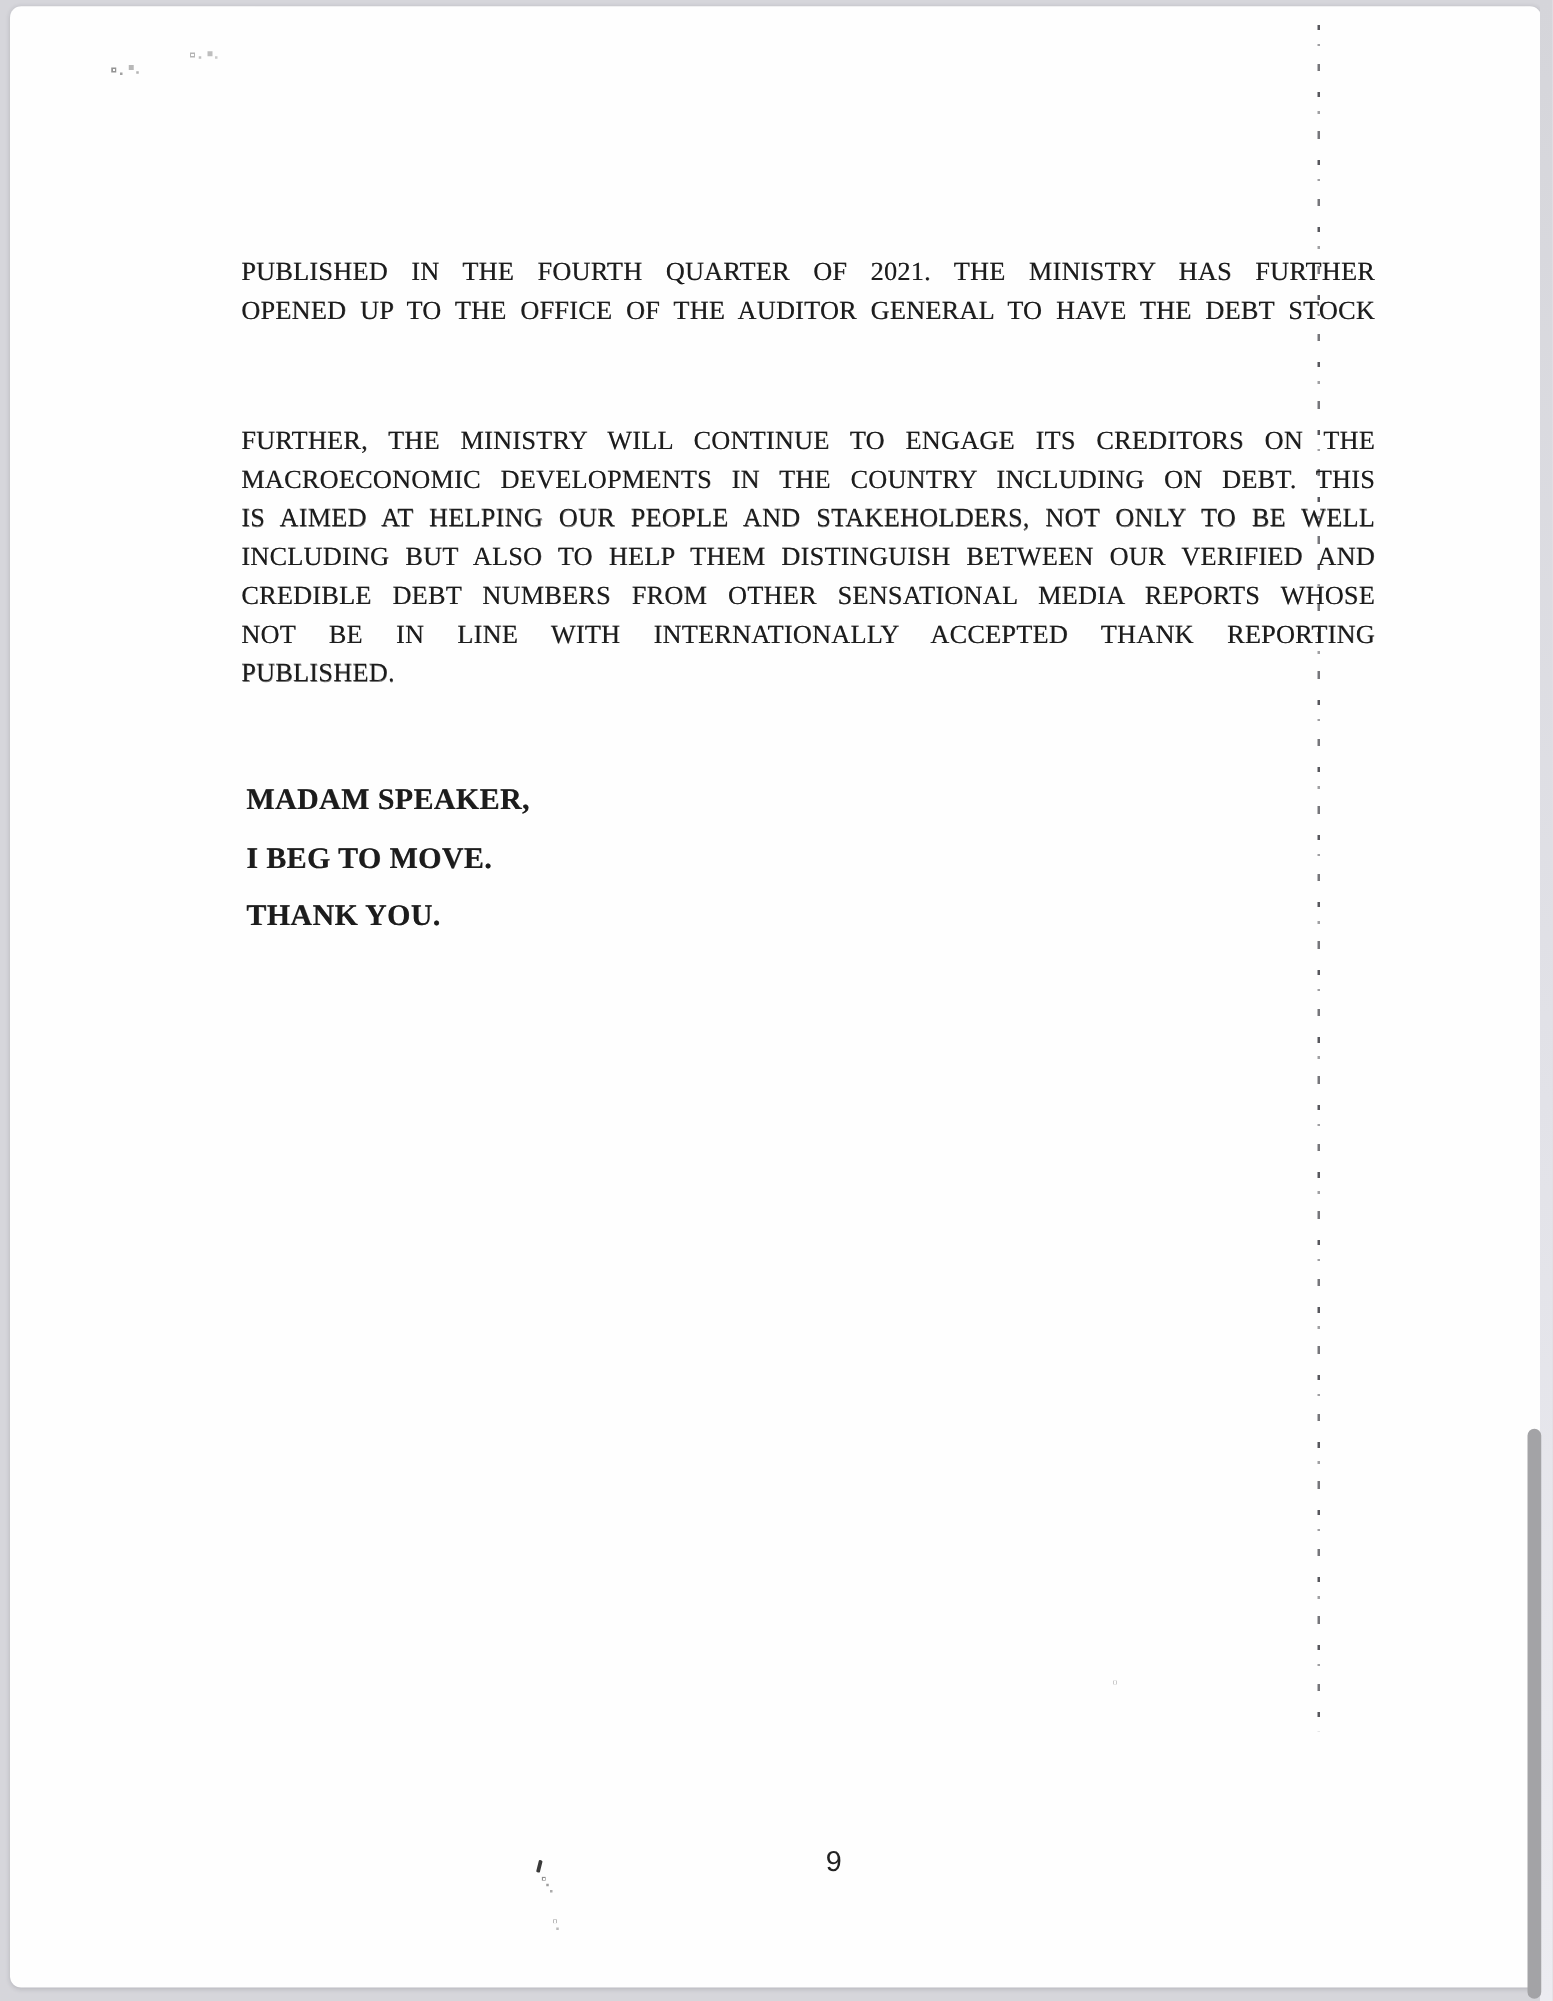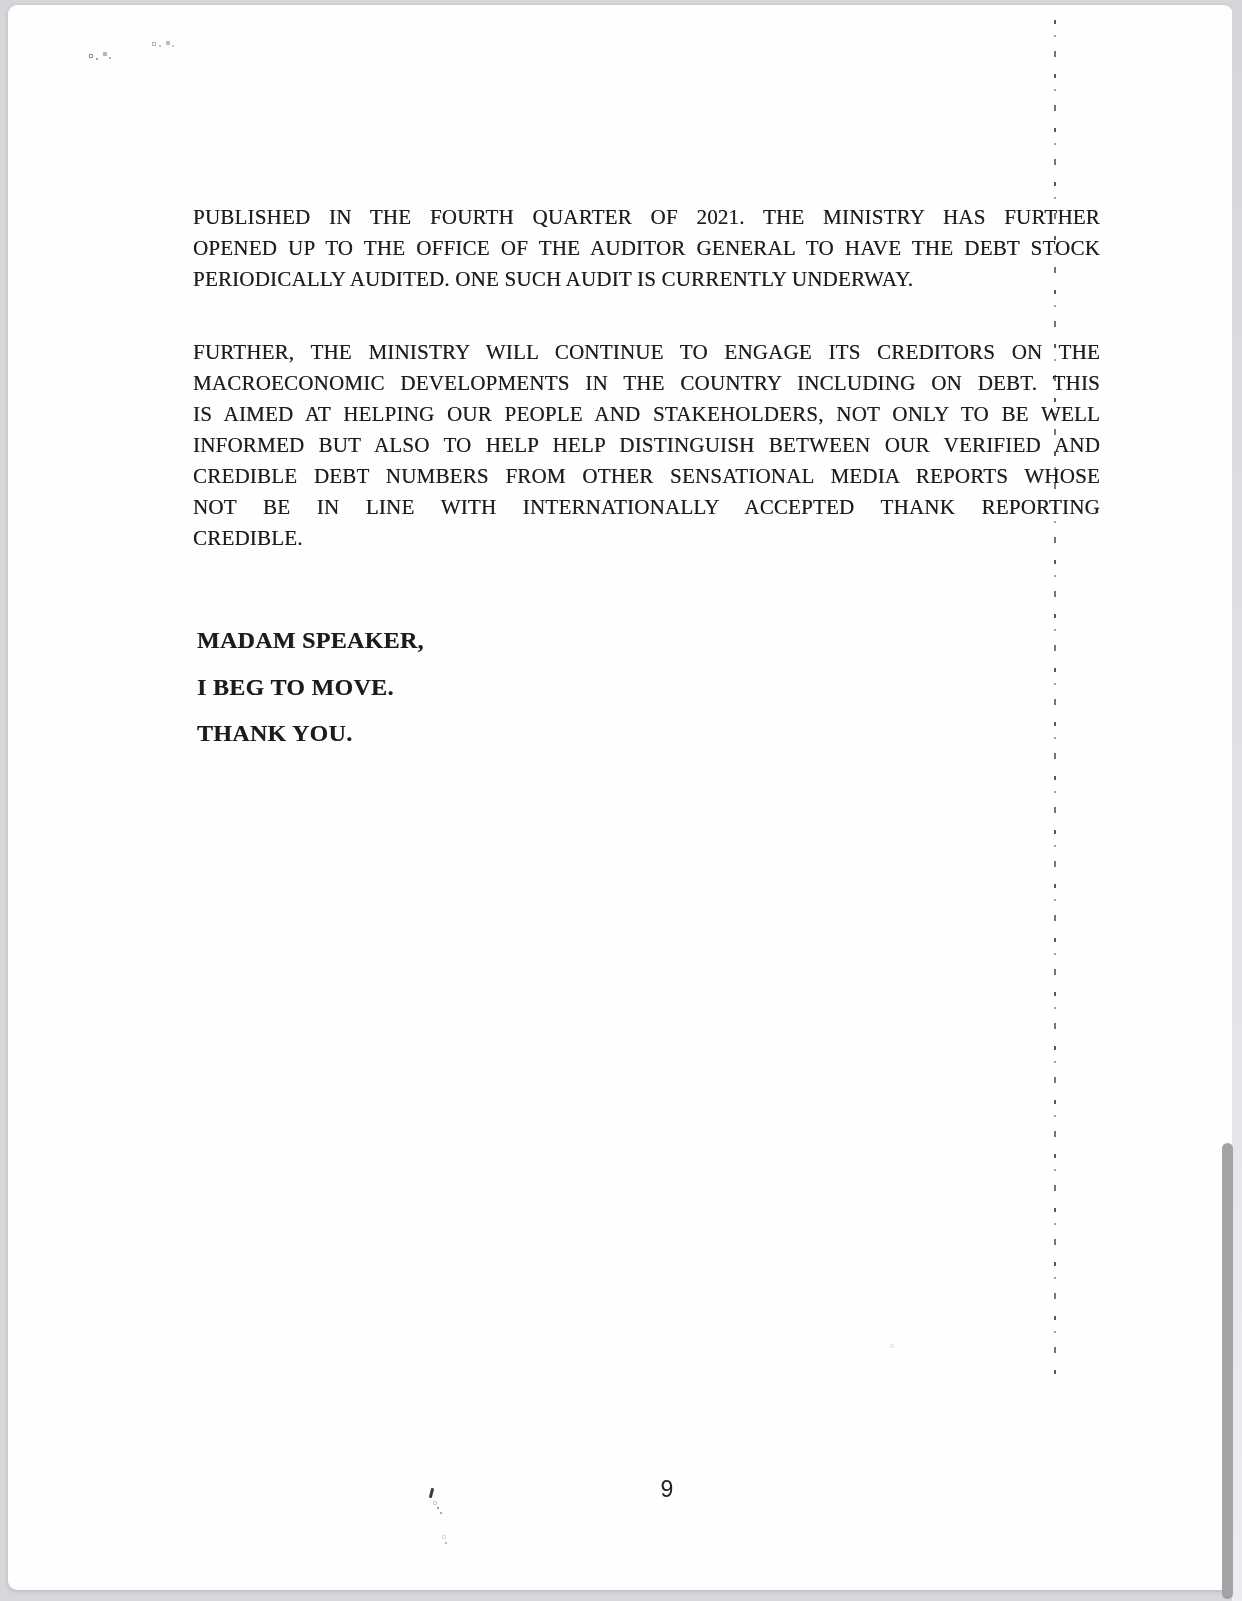--- a/index.html
+++ b/index.html
@@ -142,31 +142,30 @@
 
   <div class="page">
 
     <div class="speck smudge-a"></div>
     <div class="speck smudge-b"></div>
     <div class="dotted-line"></div>
 
     <div class="para" id="para1">
       <div class="line">PUBLISHED IN THE FOURTH QUARTER OF 2021. THE MINISTRY HAS FURTHER</div>
       <div class="line">OPENED UP TO THE OFFICE OF THE AUDITOR GENERAL TO HAVE THE DEBT STOCK</div>
-      <div class="line last">PERIODICALLY AUDITED. ONE SUCH AUDIT IS CURRENTLY UNDERWAY.</div>
     </div>
 
     <div class="para" id="para2">
       <div class="line">FURTHER, THE MINISTRY WILL CONTINUE TO ENGAGE ITS CREDITORS ON THE</div>
       <div class="line">MACROECONOMIC DEVELOPMENTS IN THE COUNTRY INCLUDING ON DEBT. THIS</div>
       <div class="line">IS AIMED AT HELPING OUR PEOPLE AND STAKEHOLDERS, NOT ONLY TO BE WELL</div>
-      <div class="line">INFORMED BUT ALSO TO HELP HELP DISTINGUISH BETWEEN OUR VERIFIED AND</div>
+      <div class="line">INCLUDING BUT ALSO TO HELP THEM DISTINGUISH BETWEEN OUR VERIFIED AND</div>
       <div class="line">CREDIBLE DEBT NUMBERS FROM OTHER SENSATIONAL MEDIA REPORTS WHOSE</div>
       <div class="line">NOT BE IN LINE WITH INTERNATIONALLY ACCEPTED THANK REPORTING</div>
-      <div class="line last">CREDIBLE.</div>
+      <div class="line last">PUBLISHED.</div>
     </div>
 
     <div class="closing-line" id="salutation">MADAM SPEAKER,</div>
     <div class="closing-line" id="motion">I BEG TO MOVE.</div>
     <div class="closing-line" id="thanks">THANK YOU.</div>
 
     <div class="mark-slash"></div>
     <div class="speck mark-dots-1"></div>
     <div class="speck mark-dots-2"></div>
     <div class="speck mark-faint-dot"></div>

